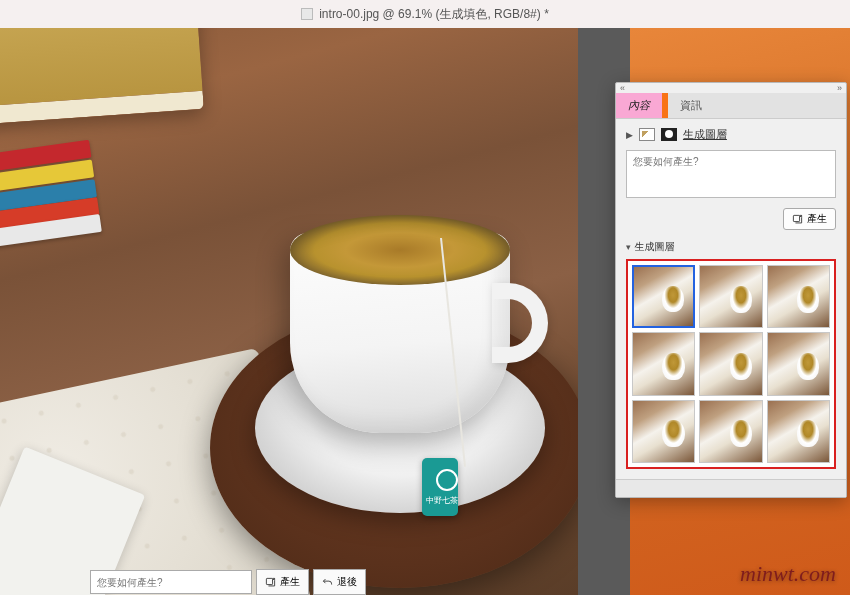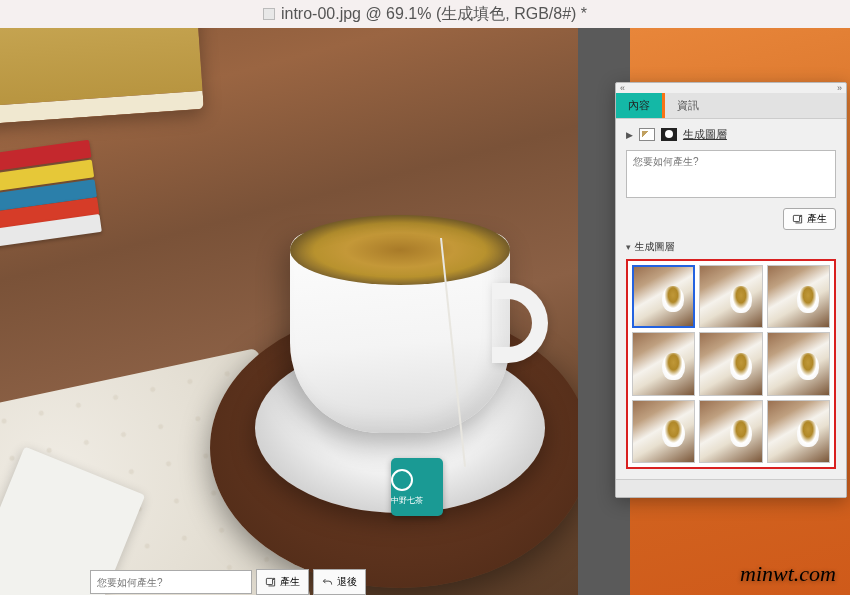--- a/index.html
+++ b/index.html
@@ -1,17 +1,17 @@
 <!DOCTYPE html>
 <html><head>
 <meta charset="utf-8">
 <style>
 * { margin: 0; padding: 0; box-sizing: border-box; font-family: -apple-system, 'Helvetica Neue', Arial, sans-serif; }
 body { width: 850px; height: 595px; overflow: hidden; position: relative; background: #d88838; }
-.titlebar { position: absolute; top: 0; left: 0; right: 0; height: 28px; background: #f5f0f0; display: flex; align-items: center; justify-content: center; font-size: 16px; color: #555; }
+.titlebar { position: absolute; top: 0; left: 0; right: 0; height: 28px; background: #f5f0f0; display: flex; align-items: center; justify-content: center; font-size: 12px; color: #555; }
 .titlebar .doc-icon { width: 12px; height: 12px; background: #e8e8e8; border: 1px solid #bbb; margin-right: 6px; }
 .canvas-area { position: absolute; top: 28px; left: 0; width: 578px; bottom: 0; background: linear-gradient(165deg, #8a5a3a 0%, #9a6542 15%, #7a5238 35%, #8b6045 55%, #6d4930 75%, #5a3d28 100%); overflow: hidden; }
 
 .books { position: absolute; left: -40px; top: -10px; width: 260px; height: 300px; }
 .book-hard { position: absolute; left: -20px; top: -20px; width: 260px; height: 120px; background: linear-gradient(180deg, #c9a855 0%, #b89540 100%); border-bottom: 18px solid #f0e8d0; border-radius: 6px; transform: rotate(-4deg); box-shadow: 0 6px 18px rgba(0,0,0,.3); }
 .book-stack { position: absolute; left: 0; top: 130px; width: 150px; height: 150px; transform: rotate(-8deg); }
 .book-stack .b { position: absolute; left: 0; width: 140px; height: 18px; border-radius: 2px; box-shadow: 0 2px 4px rgba(0,0,0,.25); }
 .b1 { top: 0; background: #c4282d; }
 .b2 { top: 20px; background: #e6c838; width: 130px; }
 .b3 { top: 40px; background: #2b7faa; width: 145px; }
@@ -20,33 +20,33 @@
 .cloth { position: absolute; left: -30px; top: 350px; width: 320px; height: 280px; background: radial-gradient(circle at 30% 30%, #f0ece4 0%, #e5e0d5 50%, #d8d2c5 100%); transform: rotate(-12deg); border-radius: 8px; }
 .cloth::after { content: ''; position: absolute; inset: 0; background-image: radial-gradient(circle, rgba(200,190,170,.3) 2px, transparent 3px); background-size: 38px 38px; }
 .pkg { position: absolute; left: -10px; bottom: -30px; width: 130px; height: 160px; background: #f2f2ee; border-radius: 4px; transform: rotate(22deg); box-shadow: 0 3px 12px rgba(0,0,0,.2); }
 .board { position: absolute; left: 210px; top: 280px; width: 380px; height: 280px; background: radial-gradient(ellipse at 50% 45%, #6a3a22 0%, #5a311c 60%, #4a2815 100%); border-radius: 50%; box-shadow: 0 10px 30px rgba(0,0,0,.4); }
 .saucer { position: absolute; left: 255px; top: 315px; width: 290px; height: 170px; background: radial-gradient(ellipse at 50% 40%, #fafafa 0%, #f0f0f0 45%, #d5d5d5 70%, #bababa 100%); border-radius: 50%; box-shadow: 0 8px 24px rgba(0,0,0,.35); }
 .cup { position: absolute; left: 290px; top: 165px; width: 220px; height: 240px; }
 .cup-body { position: absolute; left: 0; top: 40px; width: 220px; height: 200px; background: linear-gradient(175deg, #fdfdfd 0%, #f4f4f4 55%, #dcdcdc 100%); border-radius: 18px 18px 90px 90px; box-shadow: -6px 10px 28px rgba(0,0,0,.3), inset -12px -8px 20px rgba(0,0,0,.08); }
 .cup-rim { position: absolute; left: 0; top: 22px; width: 220px; height: 70px; background: radial-gradient(ellipse at 50% 50%, #a87a28 0%, #c49838 35%, #b8922e 55%, #796030 75%, #e8e8e8 85%, #f5f5f5 100%); border-radius: 50%; box-shadow: inset 0 6px 16px rgba(0,0,0,.2); }
 .cup-handle { position: absolute; right: -38px; top: 90px; width: 56px; height: 80px; border: 16px solid #f2f2f2; border-left: none; border-radius: 0 40px 40px 0; box-shadow: 2px 2px 8px rgba(0,0,0,.15); }
 .teabag-str { position: absolute; left: 440px; top: 210px; width: 2px; height: 230px; background: #e8e6e0; transform-origin: top; transform: rotate(-6deg); }
-.teabag-tag { position: absolute; left: 391px; top: 430px; width: 52px; height: 58px; background: #1a9a94; border-radius: 5px; display: flex; flex-direction: column; align-items: flex-start; justify-content: center; gap: 4px; box-shadow: 0 2px 6px rgba(0,0,0,.3); }
+.teabag-tag { position: absolute; left: 422px; top: 430px; width: 36px; height: 58px; background: #1a9a94; border-radius: 5px; display: flex; flex-direction: column; align-items: flex-end; justify-content: center; gap: 4px; box-shadow: 0 2px 6px rgba(0,0,0,.3); }
 .teabag-tag .circ { width: 22px; height: 22px; border: 2px solid #fff; border-radius: 50%; }
 .teabag-tag .txt { font-size: 8px; color: #fff; }
 
 .gray-strip { position: absolute; top: 28px; left: 578px; width: 52px; bottom: 0; background: #5a5a5a; }
 
 .orange-bg { position: absolute; top: 28px; right: 0; width: 220px; bottom: 0; background: linear-gradient(165deg, #e8863a 0%, #d46e26 40%, #cf5a1a 100%); }
 
 .panel { position: absolute; top: 82px; left: 615px; width: 232px; background: #f0f0f0; border: 1px solid #b8b8b8; box-shadow: 0 4px 18px rgba(0,0,0,.3); border-radius: 2px; }
 .panel-top { height: 10px; display: flex; align-items: center; justify-content: space-between; padding: 0 4px; font-size: 9px; color: #666; }
 .panel-tabs { display: flex; border-bottom: 1px solid #ccc; background: #e2e2e2; }
 .panel-tab { padding: 5px 12px; font-size: 11px; color: #555; cursor: pointer; }
-.panel-tab.active { background: #14b8a6; border-right: 3px solid #f97316; color: #222; }
+.panel-tab.active { background: #f9a8d4; border-right: 6px solid #f97316; color: #222; font-style: italic; }
 .panel-body { padding: 8px 10px 10px; }
 .layer-row { display: flex; align-items: center; gap: 6px; margin-bottom: 8px; }
 .chev { font-size: 9px; color: #555; }
 .thumb-icn { width: 16px; height: 13px; background: #fff; border: 1px solid #888; position: relative; }
 .thumb-icn::after { content: ''; position: absolute; inset: 2px; background: linear-gradient(135deg,#c0a060 40%,#fff 41%); }
 .mask-icn { width: 16px; height: 13px; background: #222; position: relative; }
 .mask-icn::after { content: ''; position: absolute; left: 4px; top: 2px; width: 8px; height: 8px; background: #fff; border-radius: 50%; }
 .layer-name { font-size: 11px; color: #333; text-decoration: underline; }
 .prompt-lbl { font-size: 10px; color: #444; margin-bottom: 3px; }
 .prompt-box { width: 100%; height: 48px; border: 1px solid #bbb; background: #fff; font-size: 10px; color: #aaa; padding: 4px 6px; resize: none; font-family: inherit; }
@@ -58,21 +58,21 @@
 .var-cell { aspect-ratio: 1/1; background: linear-gradient(150deg, #9a7050 0%, #bfa080 25%, #f5f2ec 45%, #e8e0d0 60%, #7a5638 100%); border: 1px solid #c8c8c8; position: relative; cursor: pointer; }
 .var-cell.sel { border: 2px solid #2362e0; }
 .var-cell::before { content: ''; position: absolute; left: 48%; top: 32%; width: 36%; height: 44%; background: radial-gradient(ellipse at 50% 35%, #c09838 0%, #b08828 30%, #fff 55%, #f0f0f0 100%); border-radius: 50% 50% 45% 45%; }
 .panel-footer { height: 18px; border-top: 1px solid #ccc; background: #e8e8e8; }
 
 .bottom-bar { position: absolute; left: 90px; bottom: 0; display: flex; align-items: center; gap: 4px; }
 .bottom-input { width: 162px; height: 24px; border: 1px solid #aaa; background: #fff; font-size: 10px; color: #aaa; padding: 0 6px; }
 .btm-btn { height: 26px; padding: 0 8px; border: 1px solid #aaa; background: #fafafa; font-size: 10px; display: flex; align-items: center; gap: 4px; cursor: pointer; }
 .btm-btn svg { width: 11px; height: 11px; }
 
-.wm { position: absolute; right: 14px; bottom: 8px; font-family: 'Brush Script MT', cursive; font-size: 22px; color: #000000; font-style: italic; text-shadow: 0 1px 4px rgba(0,0,0,.4); }
+.wm { position: absolute; right: 14px; bottom: 8px; font-family: 'Brush Script MT', cursive; font-size: 22px; color: #7f1d1d; font-style: italic; text-shadow: 0 1px 4px rgba(0,0,0,.4); }
 </style>
 </head>
 <body>
 
 <div class="titlebar">
   <span class="doc-icon"></span>
   <span>intro-00.jpg @ 69.1% (生成填色, RGB/8#) *</span>
 </div>
 
 <div class="orange-bg"></div>

